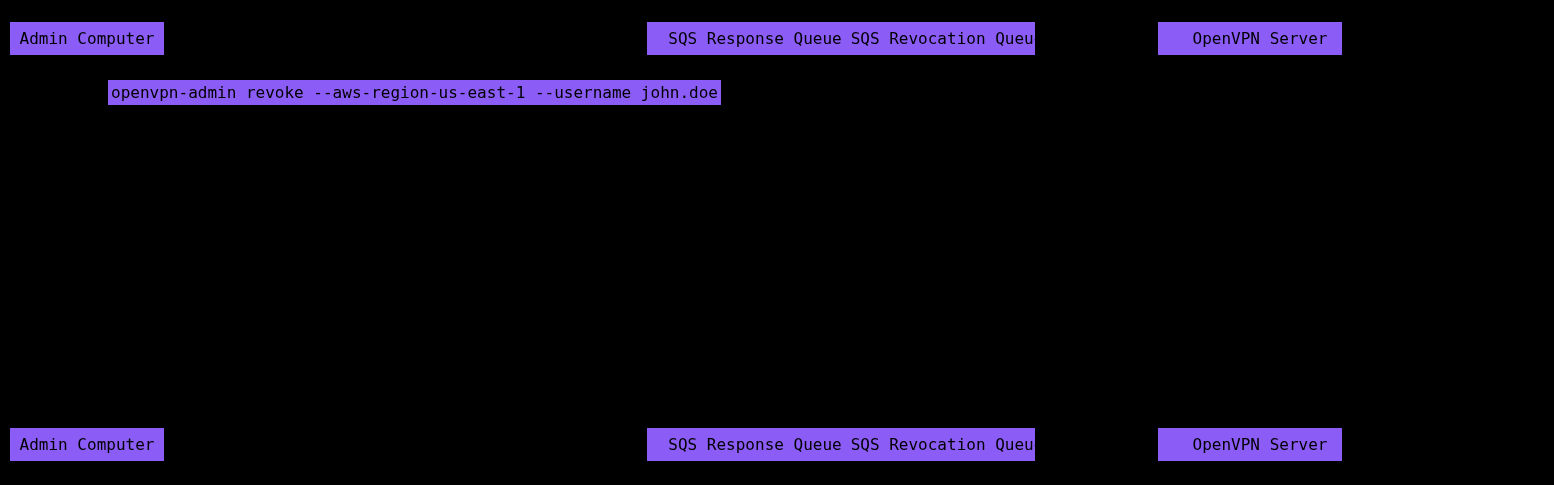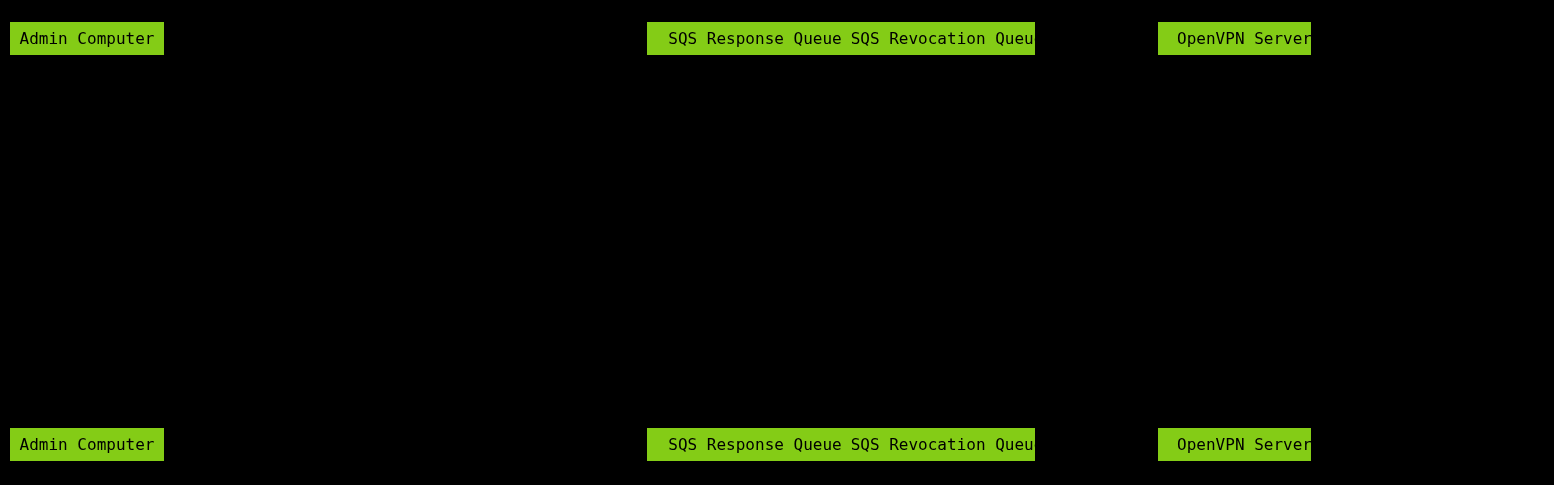--- a/index.html
+++ b/index.html
@@ -14,57 +14,58 @@
   }
   .diagram {
     position: relative;
     width: 1554px;
     height: 485px;
     background: #000000;
     font-family: "DejaVu Sans Mono", "Liberation Mono", monospace;
   }
   .box {
     position: absolute;
-    background: #84cc16;
+    background: #8b5cf6;
     color: #000000;
     font-size: 16px;
     line-height: 1;
     display: flex;
     align-items: center;
     justify-content: center;
     white-space: nowrap;
     box-sizing: border-box;
   }
   .actor { height: 33px; }
   .row-top { top: 22px; }
   .row-bottom { top: 428px; }
   .pos-admin      { left: 10px;   width: 154px; }
   .pos-response   { left: 647px;  width: 216px; }
   .pos-revocation { left: 859px;  width: 176px; }
-  .pos-openvpn    { left: 1158px; width: 153px; padding-left: 20px; }
+  .pos-openvpn    { left: 1158px; width: 184px; padding-left: 20px; }
   .message {
     left: 108px;
     top: 80px;
     width: 613px;
     height: 25px;
   }
 </style>
 </head>
 <body>
 
 <div class="diagram">
 
   <div class="box actor row-top pos-admin">Admin Computer</div>
 
   <div class="box actor row-top pos-response">SQS Response Queue</div>
 
   <div class="box actor row-top pos-revocation">SQS Revocation Queue</div>
 
   <div class="box actor row-top pos-openvpn">OpenVPN Server</div>
 
+  <div class="box message">openvpn-admin revoke --aws-region-us-east-1 --username john.doe</div>
 
   <div class="box actor row-bottom pos-admin">Admin Computer</div>
 
   <div class="box actor row-bottom pos-response">SQS Response Queue</div>
 
   <div class="box actor row-bottom pos-revocation">SQS Revocation Queue</div>
 
   <div class="box actor row-bottom pos-openvpn">OpenVPN Server</div>
 
 </div>

